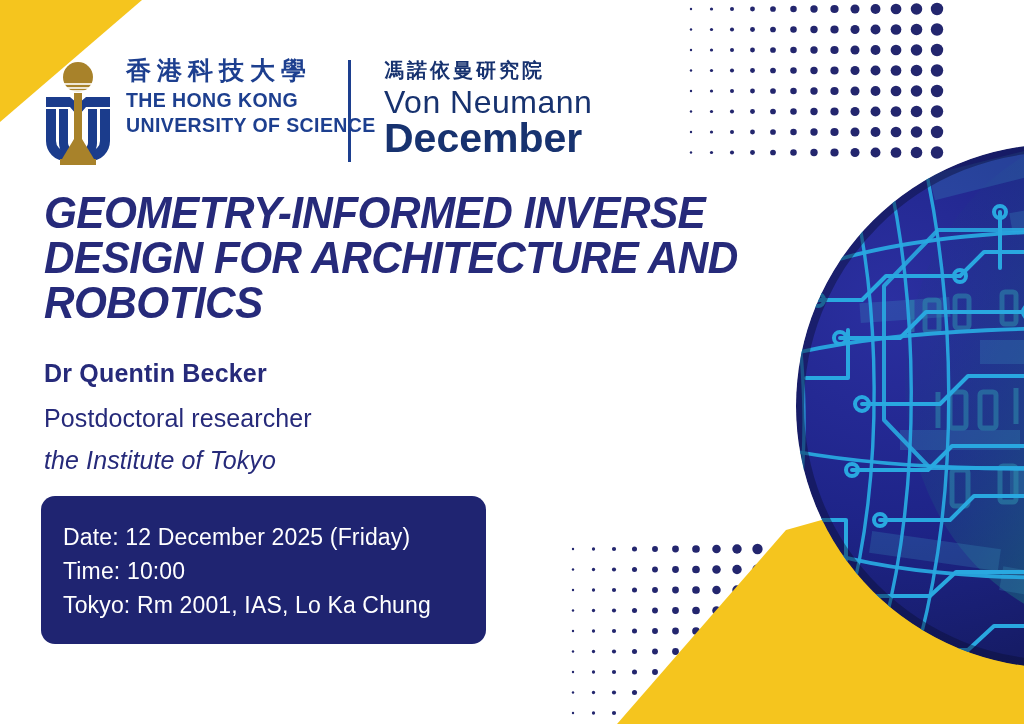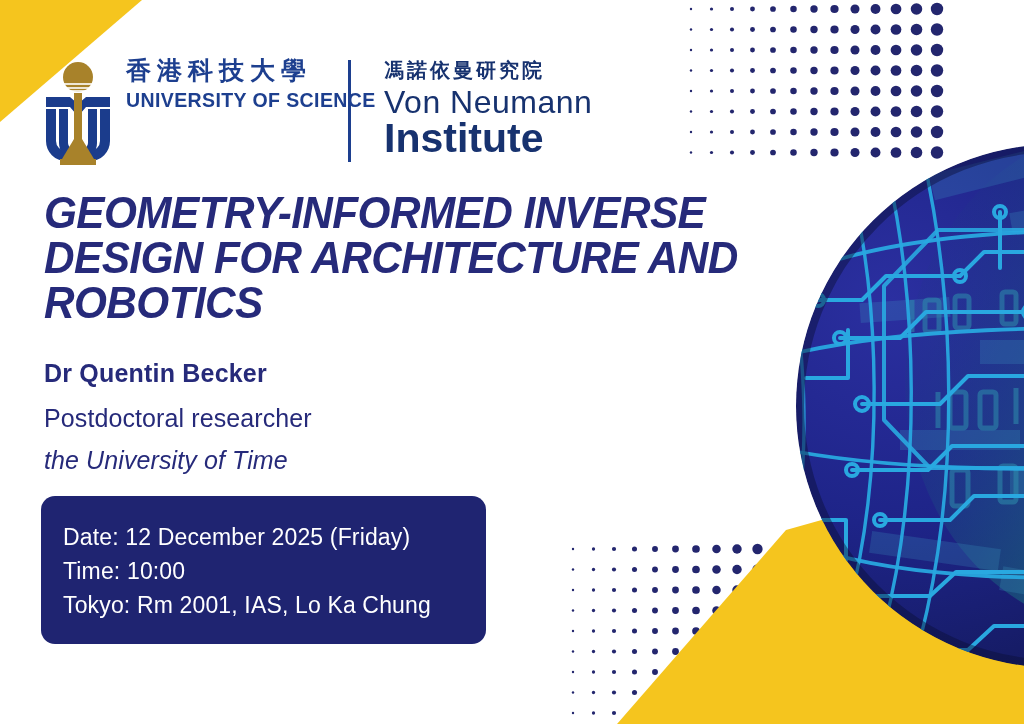--- a/index.html
+++ b/index.html
@@ -441,42 +441,43 @@
         <path d="M53,50 L44,50 L44,84 A6,6 0 0 1 38,90 L38,100 A16,16 0 0 0 53,84 Z" fill="#1B3C8C"></path>
 
         <rect x="30" y="34" width="8" height="52" fill="#A8822A"></rect>
         <path d="M30,80 L38,80 L50,100 L18,100 Z" fill="#A8822A"></path>
         <rect x="16" y="100" width="36" height="6" fill="#A8822A"></rect>
         <path d="M33,82 L35,82 L45,98 L23,98 Z" fill="#ffffff" opacity="0.0"></path>
       </svg>
 
       <div class="hkust-text">
         <div class="hk-cn">香港科技大學</div>
+        <div class="hk-en">THE HONG KONG</div>
         <div class="hk-en">UNIVERSITY OF SCIENCE</div>
       </div>
     </div>
 
     <div class="vn-divider"></div>
 
     <div class="vn-block">
       <div class="vn-cn">馮諾依曼研究院</div>
       <div class="vn-name">Von Neumann</div>
-      <div class="vn-inst">Institute</div>
+      <div class="vn-inst">December</div>
     </div>
 
     <div class="title">
       <span class="tl">GEOMETRY-INFORMED INVERSE</span>
       <span class="tl">DESIGN FOR ARCHITECTURE AND</span>
       <span class="tl">ROBOTICS</span>
     </div>
 
     <div class="speaker">
       <div class="sp-name">Dr Quentin Becker</div>
       <div class="sp-role">Postdoctoral researcher</div>
-      <div class="sp-aff">the University of Time</div>
+      <div class="sp-aff">the Institute of Tokyo</div>
     </div>
 
     <div class="details">
       <span class="dl">Date: 12 December 2025 (Friday)</span>
       <span class="dl">Time: 10:00</span>
       <span class="dl">Tokyo: Rm 2001, IAS, Lo Ka Chung</span>
     </div>
 
   </div>
 </div>

